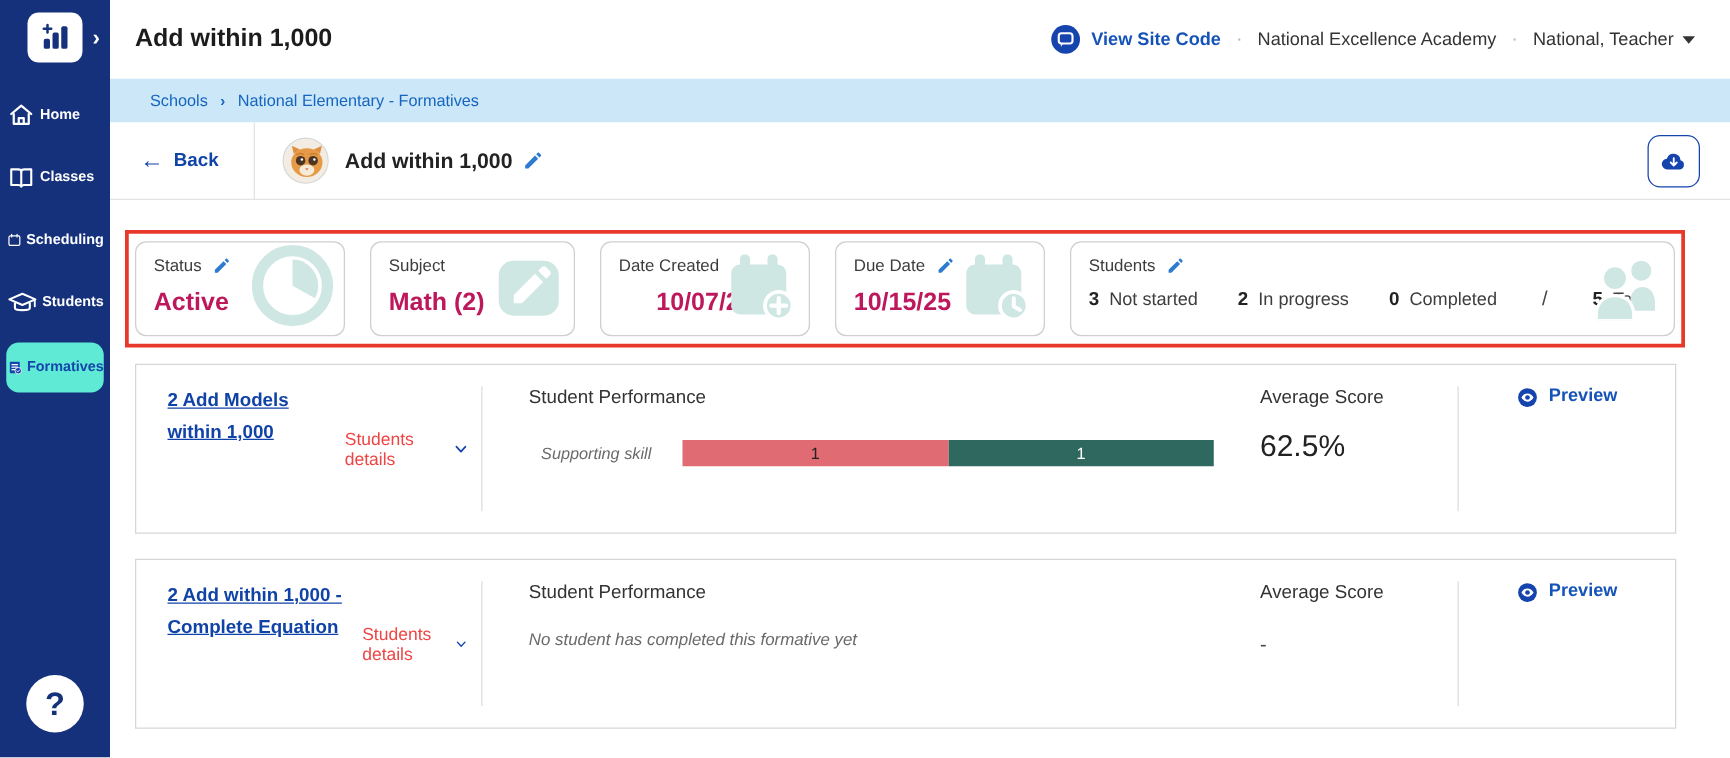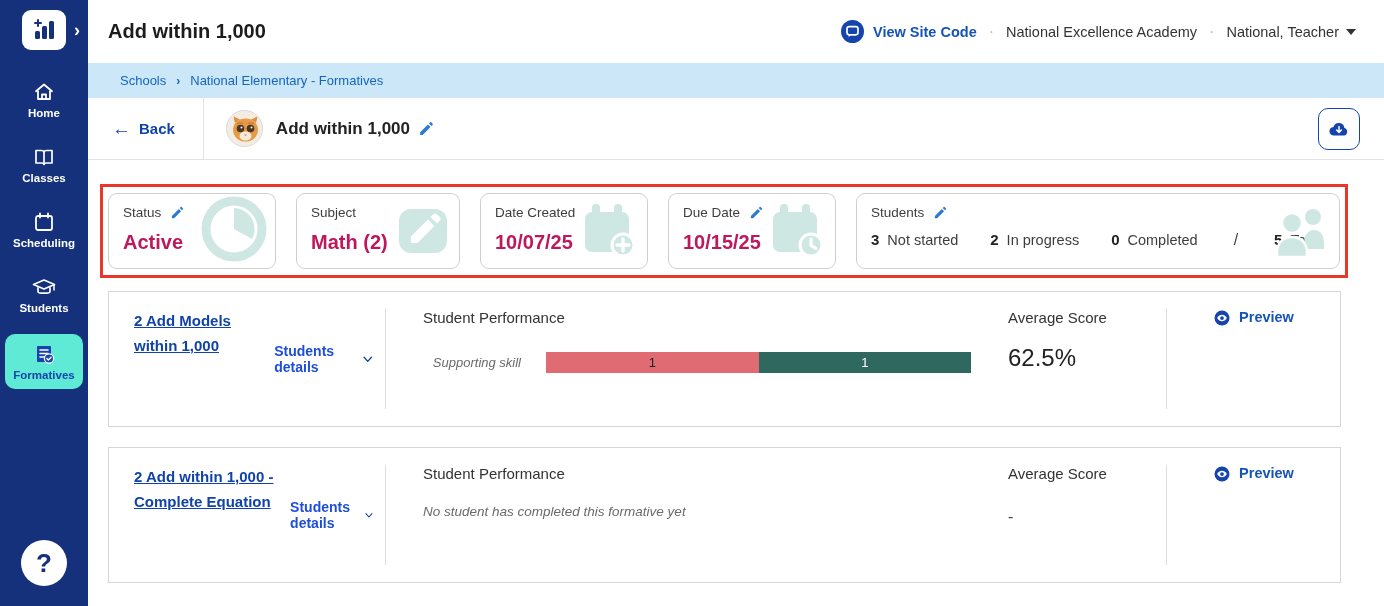--- a/index.html
+++ b/index.html
@@ -6,21 +6,21 @@
   html,body { width:1384px; height:606px; font-family:"Liberation Sans", sans-serif; background:#fff; overflow:hidden; }
 
   .app { display:flex; width:1384px; height:606px; }
 
   
   .sidebar { position:relative; width:88px; background:#15317c; height:606px; flex:0 0 88px; }
   .logo-row { display:flex; align-items:center; gap:8px; padding:10px 0 0 22px; }
   .logo-box { width:44px; height:40px; background:#fff; border-radius:9px; display:flex; align-items:center; justify-content:center; }
   .logo-expand { color:#fff; font-size:18px; font-weight:bold; cursor:pointer; line-height:1; }
   .nav { display:flex; flex-direction:column; align-items:center; gap:14px; margin-top:24px; }
-  .nav-item { width:78px; display:flex; flex-direction:column; align-items:center; gap:3px; color:#fff; font-size:11.5px; font-weight:bold; cursor:pointer; padding:6px 0; }
+  .nav-item { width:78px; display:flex; flex-direction:row; align-items:center; gap:3px; color:#fff; font-size:11.5px; font-weight:bold; cursor:pointer; padding:6px 0; }
   .nav-item svg { display:block; }
   .nav-item.active { background:#5eead4; border-radius:10px; color:#1544ad; padding:8px 0; }
   .help-btn { position:absolute; left:21px; bottom:20px; width:46px; height:46px; background:#fff; border-radius:50%; display:flex; align-items:center; justify-content:center; color:#15317c; font-size:26px; font-weight:bold; cursor:pointer; }
 
   
   .main { flex:1; display:flex; flex-direction:column; }
 
   .topbar { height:63px; background:#fff; display:flex; align-items:center; justify-content:space-between; padding:0 28px 0 20px; }
   .page-title { font-size:20px; font-weight:bold; color:#1c1c1c; }
   .topbar-right { display:flex; align-items:center; gap:12px; font-size:14.5px; color:#333; }
@@ -46,33 +46,33 @@
   .content { flex:1; background:#fff; overflow:hidden; }
 
   .stats-annotation { margin:24px 36px 0 12px; border:3px solid #e8382c; padding:6px 5px; }
   .stats-row { display:flex; gap:20px; }
   .stat-card { position:relative; height:76px; background:#fff; border:1px solid #cfcfcf; border-radius:9px; padding:11px 14px; overflow:hidden; }
   .stat-card .stat-label-row { display:flex; align-items:center; gap:9px; font-size:13.5px; color:#3d3d3d; }
   .stat-card .stat-value { margin-top:11px; font-size:20px; font-weight:bold; color:#be185d; }
   .stat-bgicon { position:absolute; right:8px; top:50%; transform:translateY(-50%); }
   .stat-card.c-status { width:168px; }
   .stat-card.c-subject { width:164px; }
-  .stat-card.c-created { width:168px; }
+  .stat-card.c-created { width:168px;text-align:center; }
   .stat-card.c-due { width:168px; }
   .stat-card.c-students { flex:1; }
   .students-values { margin-top:11px; display:flex; align-items:baseline; gap:8px; font-size:14.5px; color:#3d3d3d; }
   .students-values b { color:#222; font-size:15px; }
   .students-values .gap { width:16px; }
   .students-values .slash { font-size:16px; color:#444; margin:0 4px; }
 
   .formative-list { margin:13px 43px 0 20px; }
   .formative-card { display:flex; background:#fff; border:1px solid #d6d6d6; height:136px; margin-bottom:20px; padding:17px 0; }
   .fc-col1 { width:276px; padding:0 12px 0 25px; display:flex; flex-direction:row; justify-content:space-between; }
   .fc-link { color:#1043a7; font-size:15px; font-weight:bold; text-decoration:underline; cursor:pointer; line-height:1.65; }
-  .students-details { display:flex; align-items:center; gap:10px; color:#1d4ed8; font-size:14px; font-weight:bold; cursor:pointer; }
+  .students-details { display:flex; align-items:center; gap:15px; color:#ef4444; font-size:14px; font-weight:normal; cursor:pointer; }
   .vdiv { width:1px; background:#ddd; align-self:stretch; }
   .fc-col2 { flex:1; padding-left:37px; }
   .section-h { font-size:15px; color:#333; }
   .perf-row { display:flex; align-items:center; margin-top:26px; }
   .skill-label { width:98px; text-align:right; font-style:italic; color:#6a6a6a; font-size:13px; margin-right:25px; flex:0 0 98px; }
   .bar { display:flex; width:425px; height:21px; }
   .bar-seg { display:flex; align-items:center; justify-content:center; font-size:13px; }
   .seg-0 { background:#e16b73; color:#222; }
   .seg-1 { background:#2e685f; color:#fff; }
   .empty-note { margin-top:22px; font-style:italic; color:#6a6a6a; font-size:13.5px; }

